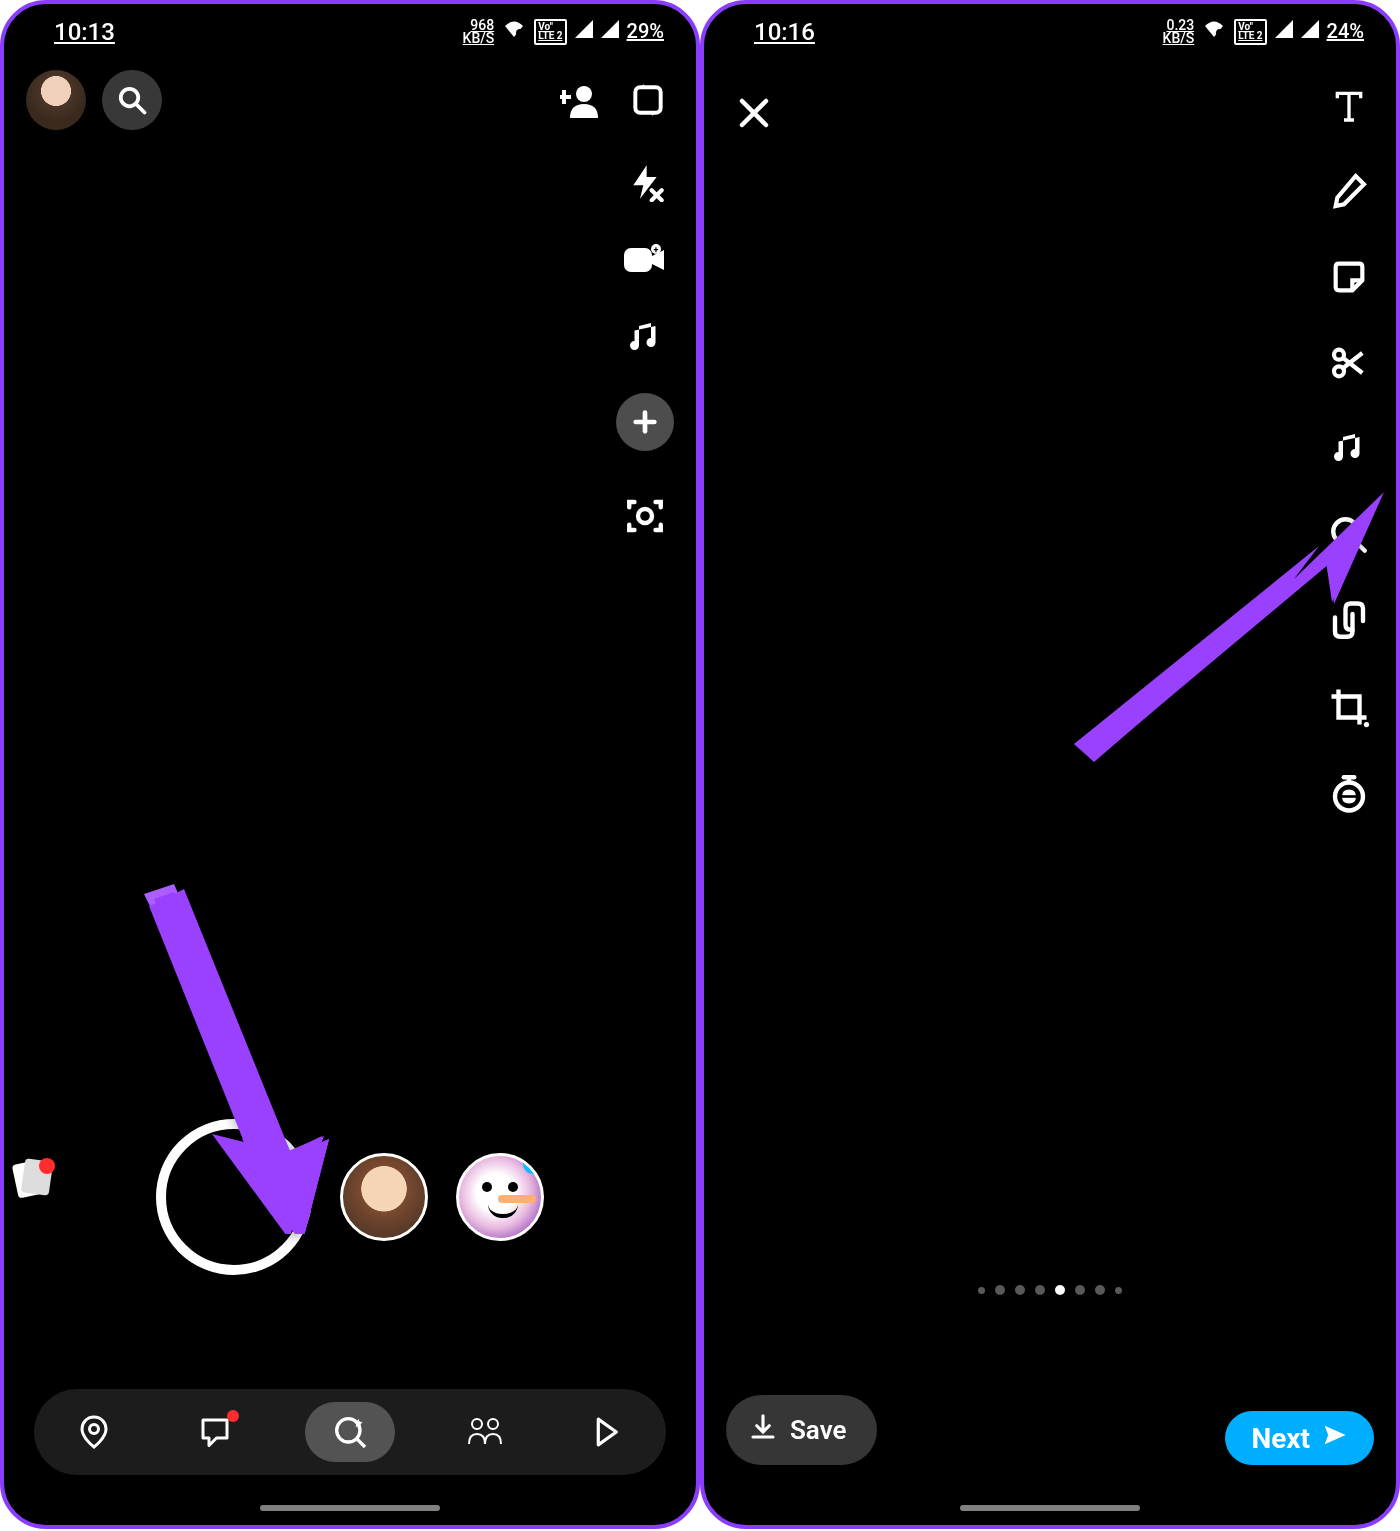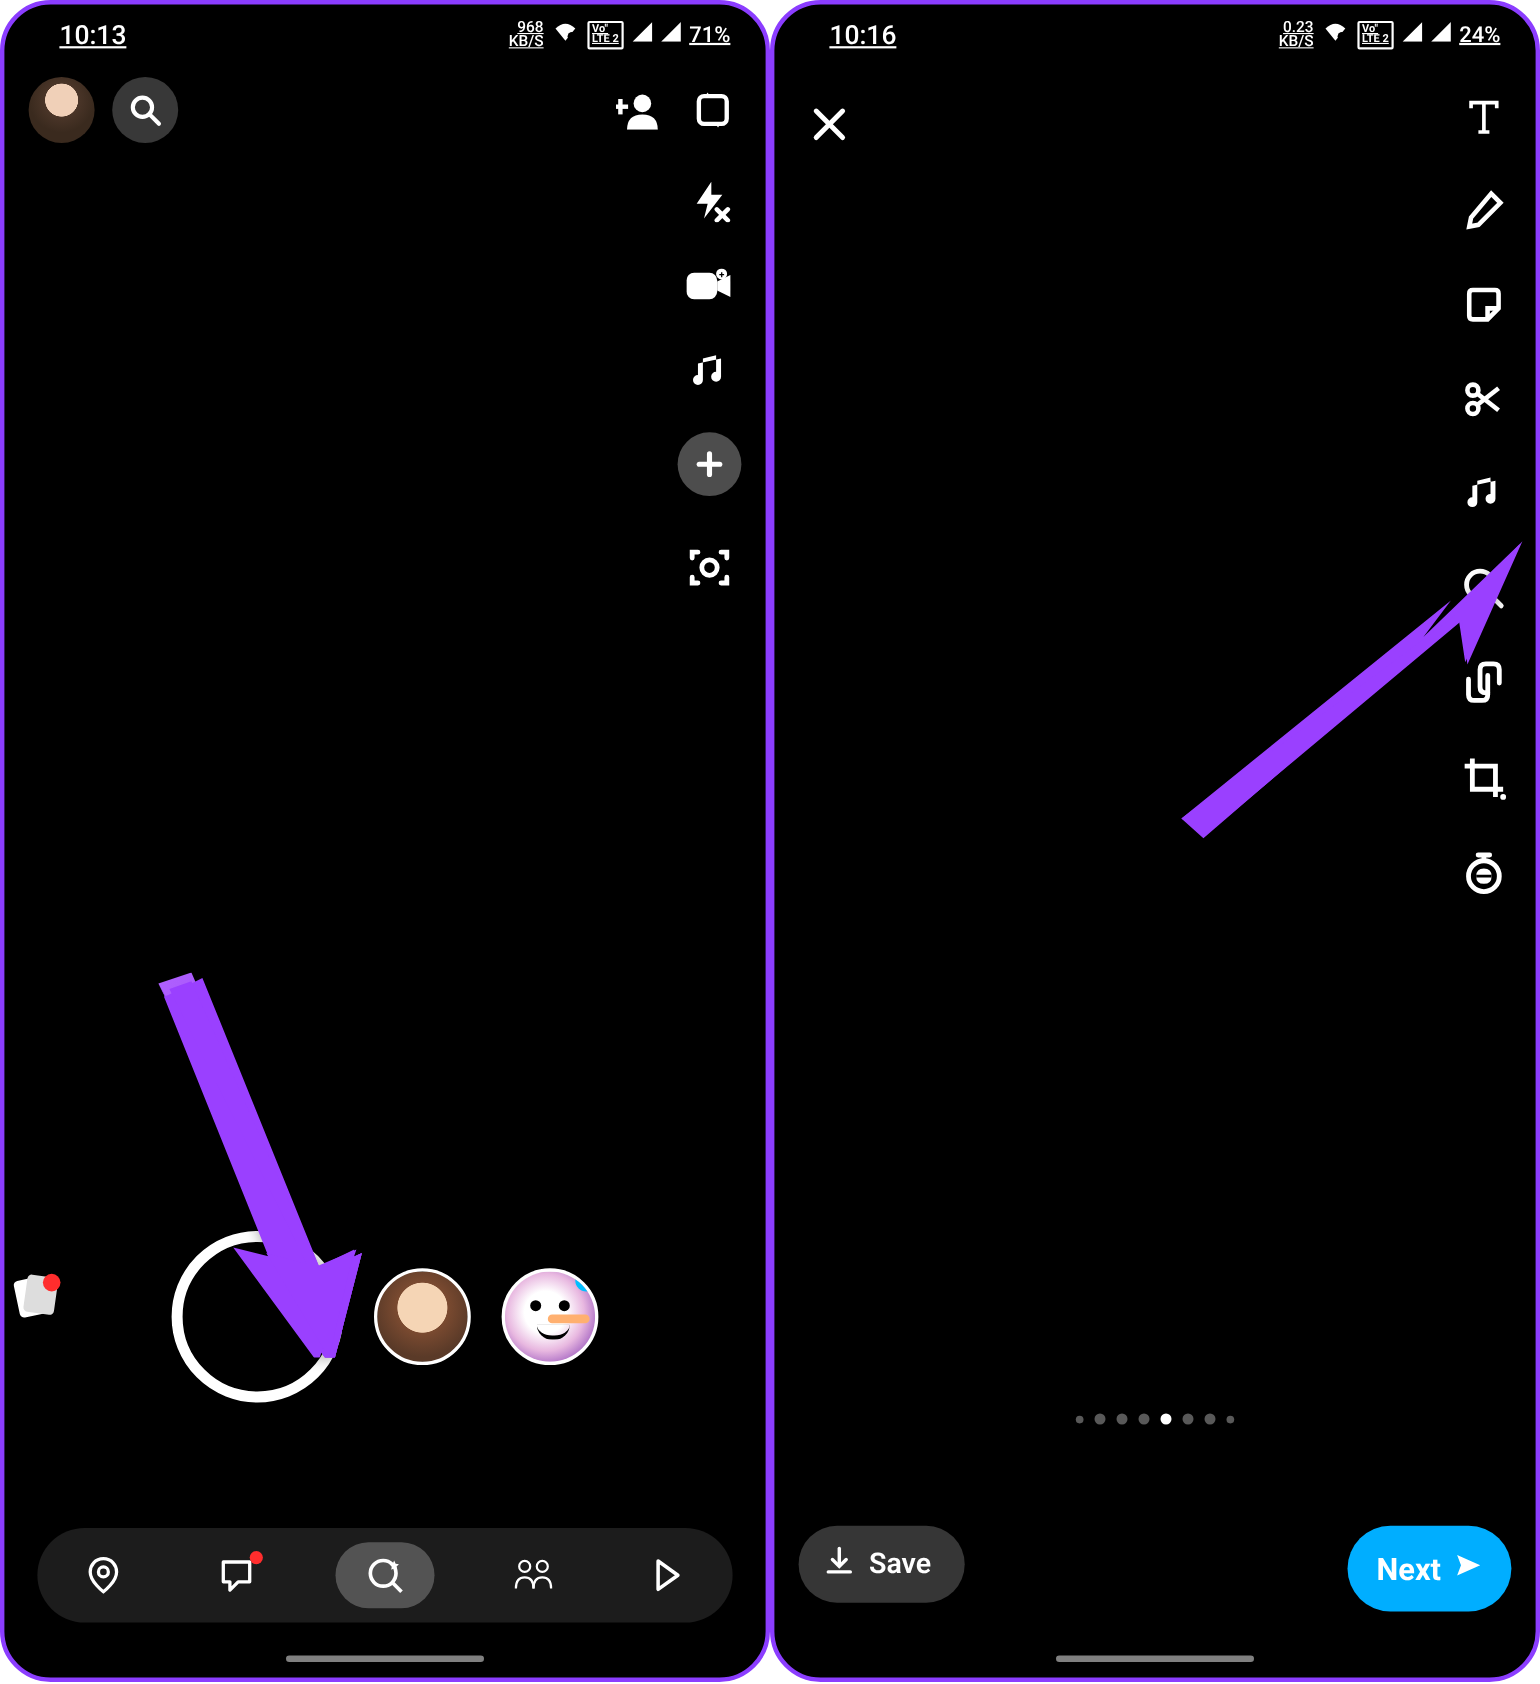--- a/index.html
+++ b/index.html
@@ -163,41 +163,41 @@
   }
   .page-dot { width: 10px; height: 10px; border-radius: 50%; background: rgba(255,255,255,0.35); }
   .page-dot.active { background: #fff; }
   .page-dot.tiny { width: 7px; height: 7px; margin-top: 2px; }
 
   .bottom-send {
     position: absolute;
     bottom: 60px;
     left: 22px; right: 22px;
     display: flex;
-    align-items: flex-start;
+    align-items: flex-end;
     gap: 18px;
   }
   .pill {
     background: rgba(60,60,60,0.9);
     border-radius: 40px;
     height: 70px;
     padding: 0 30px 0 22px;
     display: flex;
     align-items: center;
     gap: 12px;
     font-size: 26px;
     font-weight: 600;
   }
   .story-avatar { width: 40px; height: 40px; border-radius: 50%; background: radial-gradient(circle at 50% 40%, #f5d5b5 35%, #7a4a30 36%); position: relative; }
   .story-avatar::after { content: '+'; position: absolute; bottom: -2px; right: -2px; width: 16px; height: 16px; background: #fff; color: #000; border-radius: 50%; font-size: 13px; display: flex; align-items: center; justify-content: center; font-weight: 700; }
   .next-btn {
     margin-left: auto;
     background: #00aeff;
     border-radius: 40px;
-    height: 78px;
+    height: 54px;
     padding: 0 26px;
     display: flex;
     align-items: center;
     gap: 10px;
     font-size: 28px;
     font-weight: 700;
   }
 
   
   .arrow {
@@ -237,21 +237,21 @@
       <div class="lte-badge">
         <div>Vo"</div>
         <div>LTE 2</div>
       </div>
       <span><svg width="18" height="18">
             <path d="M0 18 L18 18 L18 0 Z" fill="#fff"></path>
           </svg></span>
       <span><svg width="18" height="18">
             <path d="M0 18 L18 18 L18 0 Z" fill="#fff"></path>
           </svg></span>
-      <span>71%</span>
+      <span>29%</span>
     </div>
   </div>
 
   <div class="top-row">
     <div class="avatar-circle"></div>
     <div class="search-circle">
       <svg width="30" height="30" viewBox="0 0 24 24">
           <circle cx="10" cy="10" r="7" stroke="#fff" stroke-width="3" fill="none"></circle>
           <line x1="15" y1="15" x2="22" y2="22" stroke="#fff" stroke-width="3" stroke-linecap="round"></line>
         </svg>

